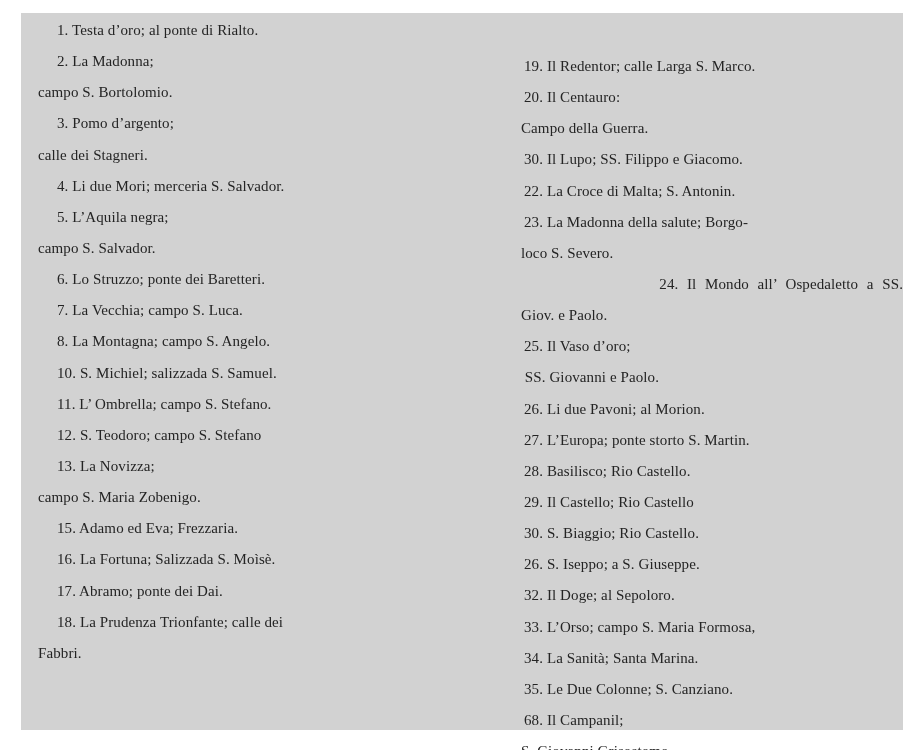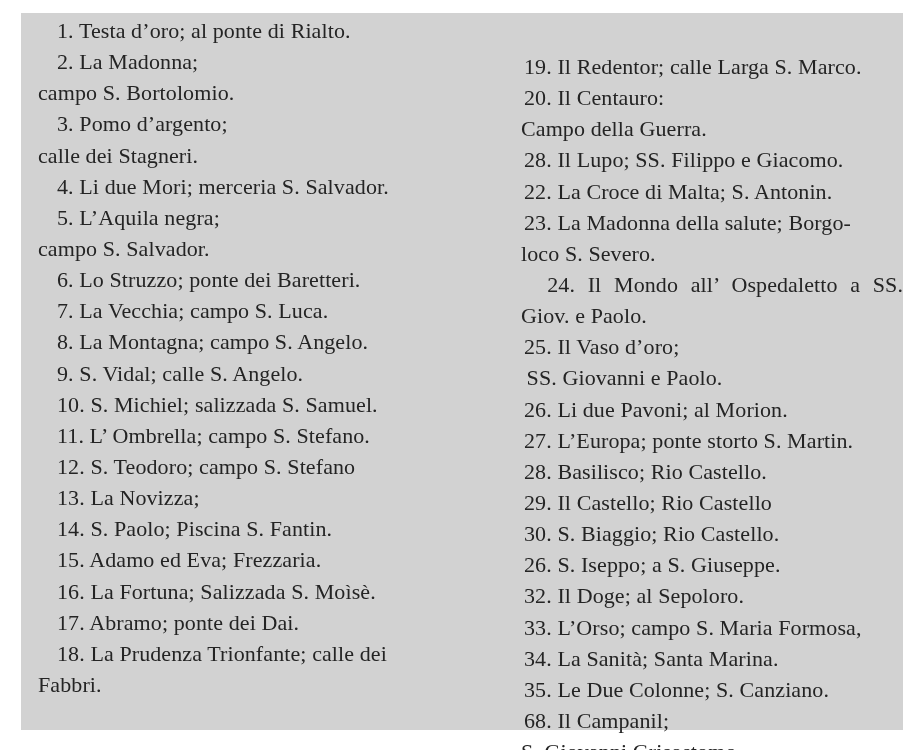--- a/index.html
+++ b/index.html
@@ -24,21 +24,21 @@
   }
   .column {
     position: absolute;
     top: 2px;
   }
   .col-left  { left: 17px;  width: 445px; }
   .col-right { left: 500px; width: 382px; margin-top: 36px; }
   .line {
     height: 31.15px;
     line-height: 31.15px;
-    font-size: 22px;
+    font-size: 15px;
     color: #242424;
     white-space: pre;
     letter-spacing: 0.1px;
   }
   .col-left  .line.indent { padding-left: 19px; }
   .col-right .line.indent { padding-left: 3px; }
   .line.spread { word-spacing: 0.32em; text-align: right; }
 </style>
 </head>
 <body>
@@ -49,37 +49,36 @@
       <div class="line indent">2. La Madonna;</div>
       <div class="line">campo S. Bortolomio.</div>
       <div class="line indent">3. Pomo d’argento;</div>
       <div class="line">calle dei Stagneri.</div>
       <div class="line indent">4. Li due Mori; merceria S. Salvador.</div>
       <div class="line indent">5. L’Aquila negra;</div>
       <div class="line">campo S. Salvador.</div>
       <div class="line indent">6. Lo Struzzo; ponte dei Baretteri.</div>
       <div class="line indent">7. La Vecchia; campo S. Luca.</div>
       <div class="line indent">8. La Montagna; campo S. Angelo.</div>
-      <div class="line indent">9. S. Vidal; calle S. Angelo.</div>
       <div class="line indent">10. S. Michiel; salizzada S. Samuel.</div>
       <div class="line indent">11. L’ Ombrella; campo S. Stefano.</div>
       <div class="line indent">12. S. Teodoro; campo S. Stefano</div>
       <div class="line indent">13. La Novizza;</div>
-      <div class="line indent">14. S. Paolo; Piscina S. Fantin.</div>
+      <div class="line">campo S. Maria Zobenigo.</div>
       <div class="line indent">15. Adamo ed Eva; Frezzaria.</div>
       <div class="line indent">16. La Fortuna; Salizzada S. Moìsè.</div>
       <div class="line indent">17. Abramo; ponte dei Dai.</div>
       <div class="line indent">18. La Prudenza Trionfante; calle dei</div>
       <div class="line">Fabbri.</div>
     </div>
   <div class="column col-right">
       <div class="line indent">19. Il Redentor; calle Larga S. Marco.</div>
       <div class="line indent">20. Il Centauro:</div>
       <div class="line">Campo della Guerra.</div>
-      <div class="line indent">28. Il Lupo; SS. Filippo e Giacomo.</div>
+      <div class="line indent">30. Il Lupo; SS. Filippo e Giacomo.</div>
       <div class="line indent">22. La Croce di Malta; S. Antonin.</div>
       <div class="line indent">23. La Madonna della salute; Borgo-</div>
       <div class="line">loco S. Severo.</div>
       <div class="line indent spread">24. Il Mondo all’ Ospedaletto a SS.</div>
       <div class="line">Giov. e Paolo.</div>
       <div class="line indent">25. Il Vaso d’oro;</div>
       <div class="line"> SS. Giovanni e Paolo.</div>
       <div class="line indent">26. Li due Pavoni; al Morion.</div>
       <div class="line indent">27. L’Europa; ponte storto S. Martin.</div>
       <div class="line indent">28. Basilisco; Rio Castello.</div>

